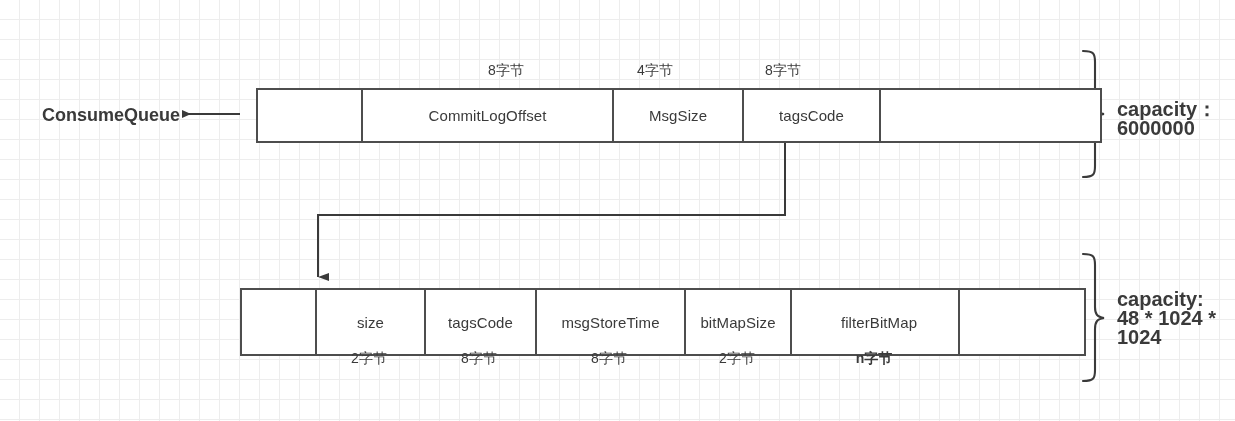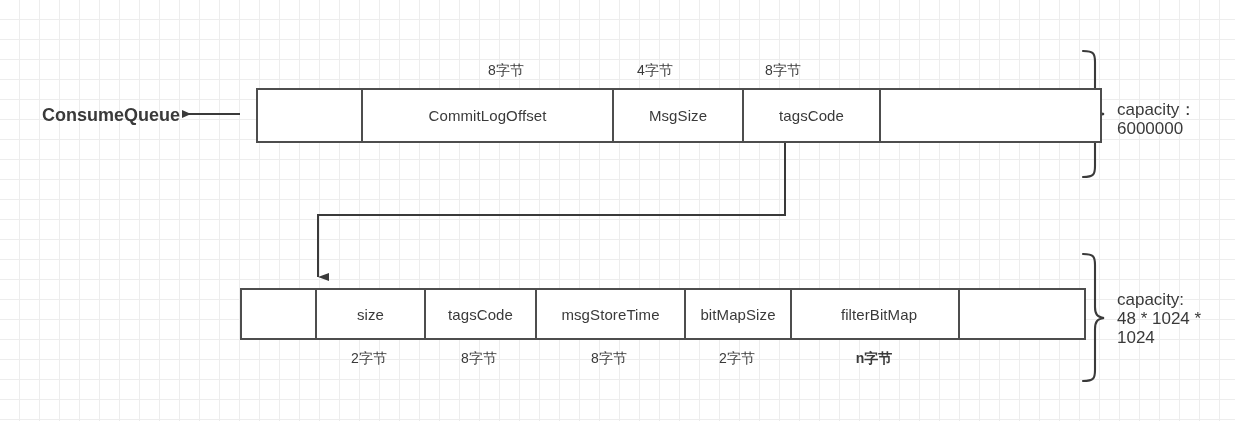--- a/index.html
+++ b/index.html
@@ -63,24 +63,25 @@
   }
   .byte-label {
     position: absolute;
     font-size: 14px;
     color: #3a3a3a;
     white-space: nowrap;
     transform: translateX(-50%);
   }
   .capacity-label {
     position: absolute;
-    font-size: 17px;
+    font-size: 20px;
     line-height: 19px;
     color: #3a3a3a;
     white-space: pre-line;
+    font-weight: bold;
   }
 </style>
 </head>
 <body>
 
 <div id="canvas">
 
   <svg class="svg-layer" viewBox="0 0 1235 421">
     <defs>
       <marker id="arrowLeft" markerWidth="10" markerHeight="10" refX="9" refY="4" orient="auto" markerUnits="userSpaceOnUse">
@@ -131,21 +132,21 @@
     <div class="cell" style="width:251px;">CommitLogOffset</div>
     <div class="cell" style="width:130px;">MsgSize</div>
     <div class="cell" style="width:137px;">tagsCode</div>
     <div class="cell empty" style="flex:1;"></div>
   </div>
 
   <div class="capacity-label" style="left:1117px; top:100px;">capacity：
 6000000</div>
 
 
-  <div class="struct-row" style="left:240px; top:288px; width:846px; height:52px;">
+  <div class="struct-row" style="left:240px; top:288px; width:846px; height:68px;">
     <div class="cell empty" style="width:75px;"></div>
     <div class="cell" style="width:109px;">size</div>
     <div class="cell" style="width:111px;">tagsCode</div>
     <div class="cell" style="width:149px;">msgStoreTime</div>
     <div class="cell" style="width:106px;">bitMapSize</div>
     <div class="cell" style="width:168px;padding-left:8px;">filterBitMap</div>
     <div class="cell empty" style="flex:1;"></div>
   </div>
 
   <div class="byte-label" style="left:369px; top:350px;">2字节</div>

